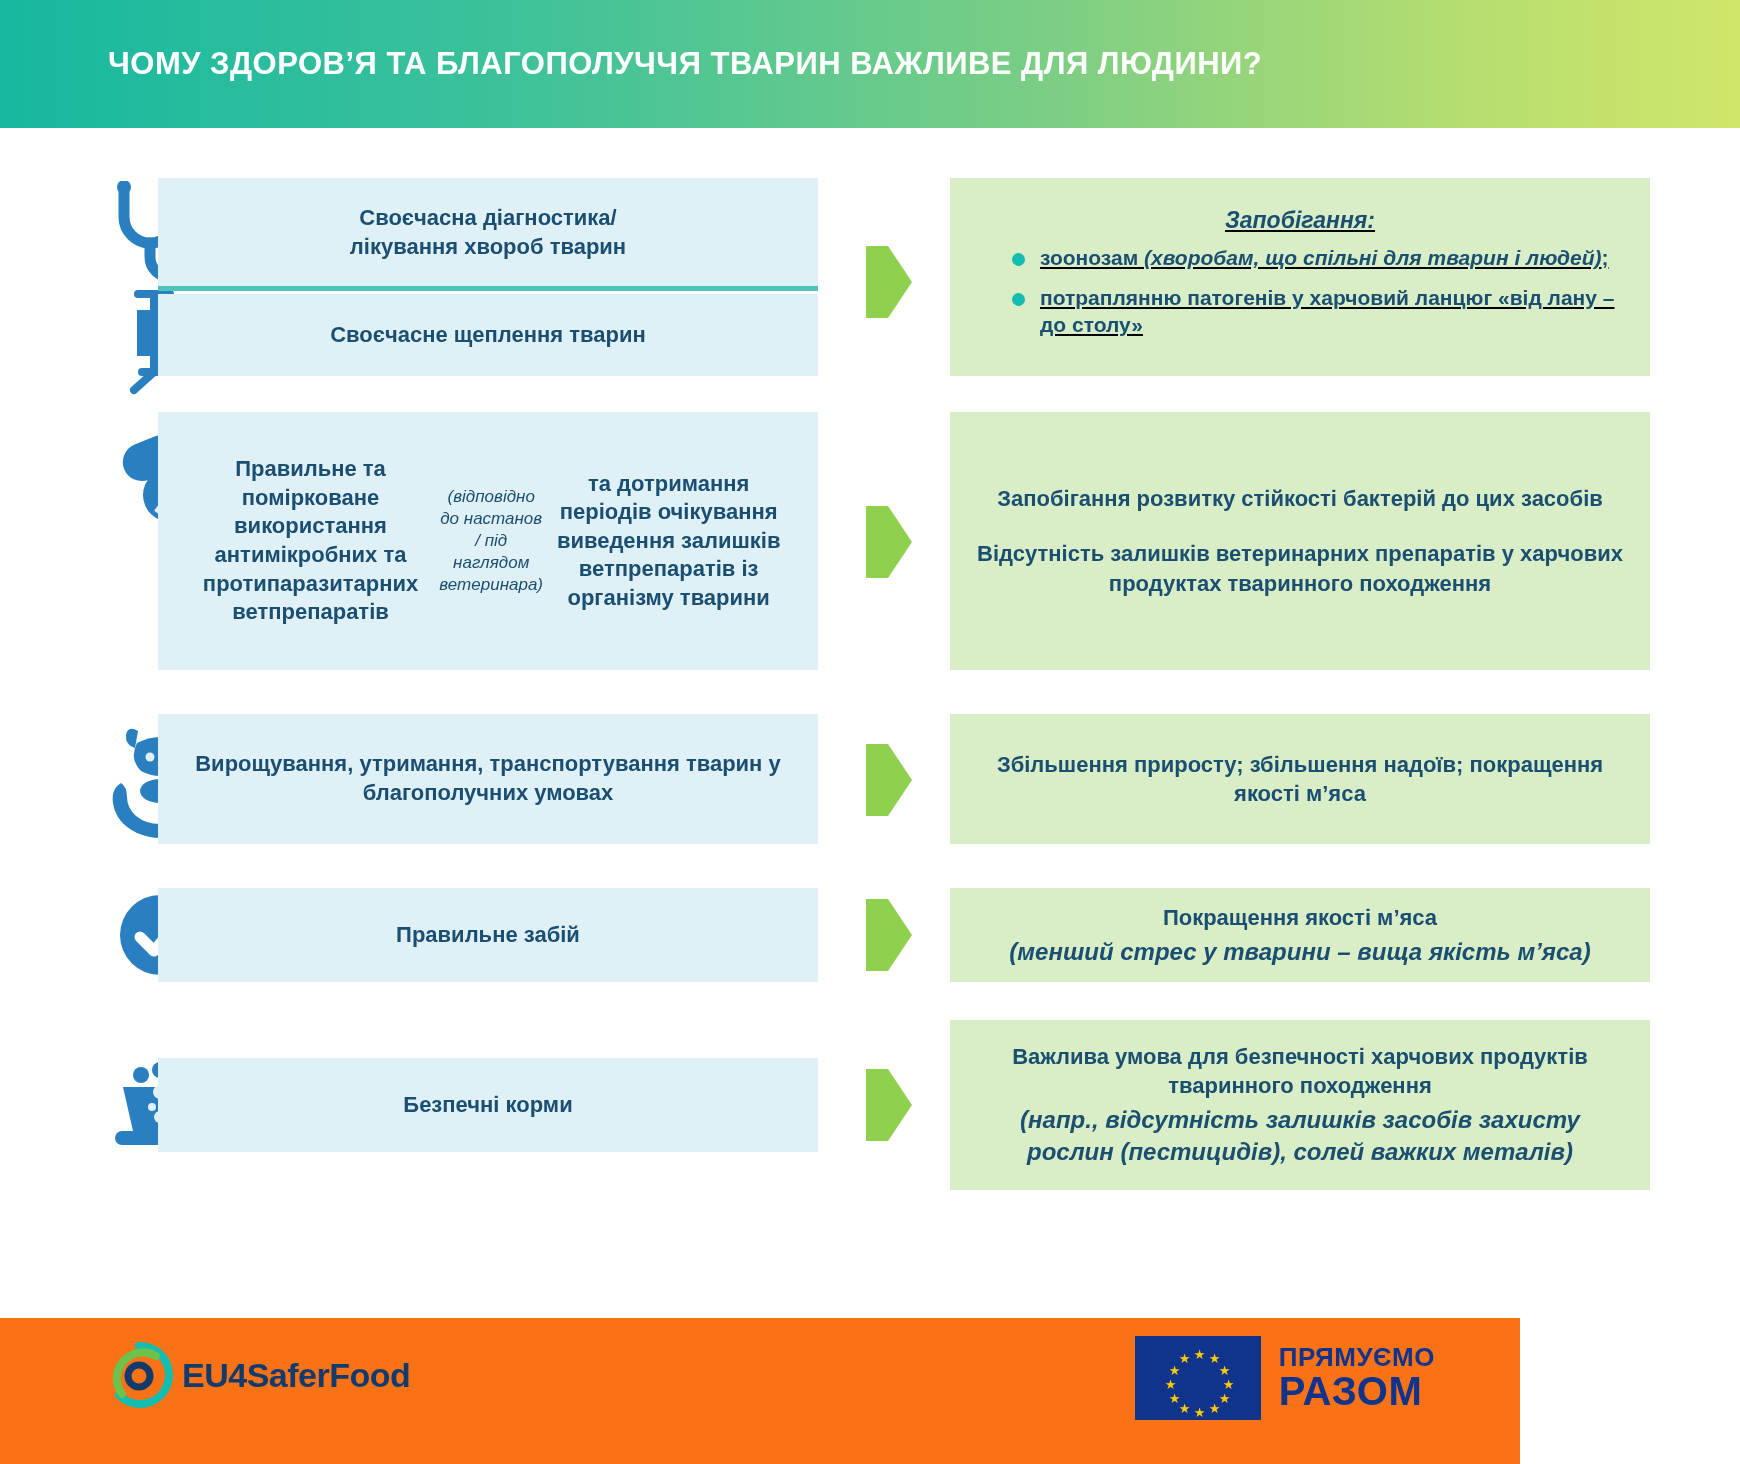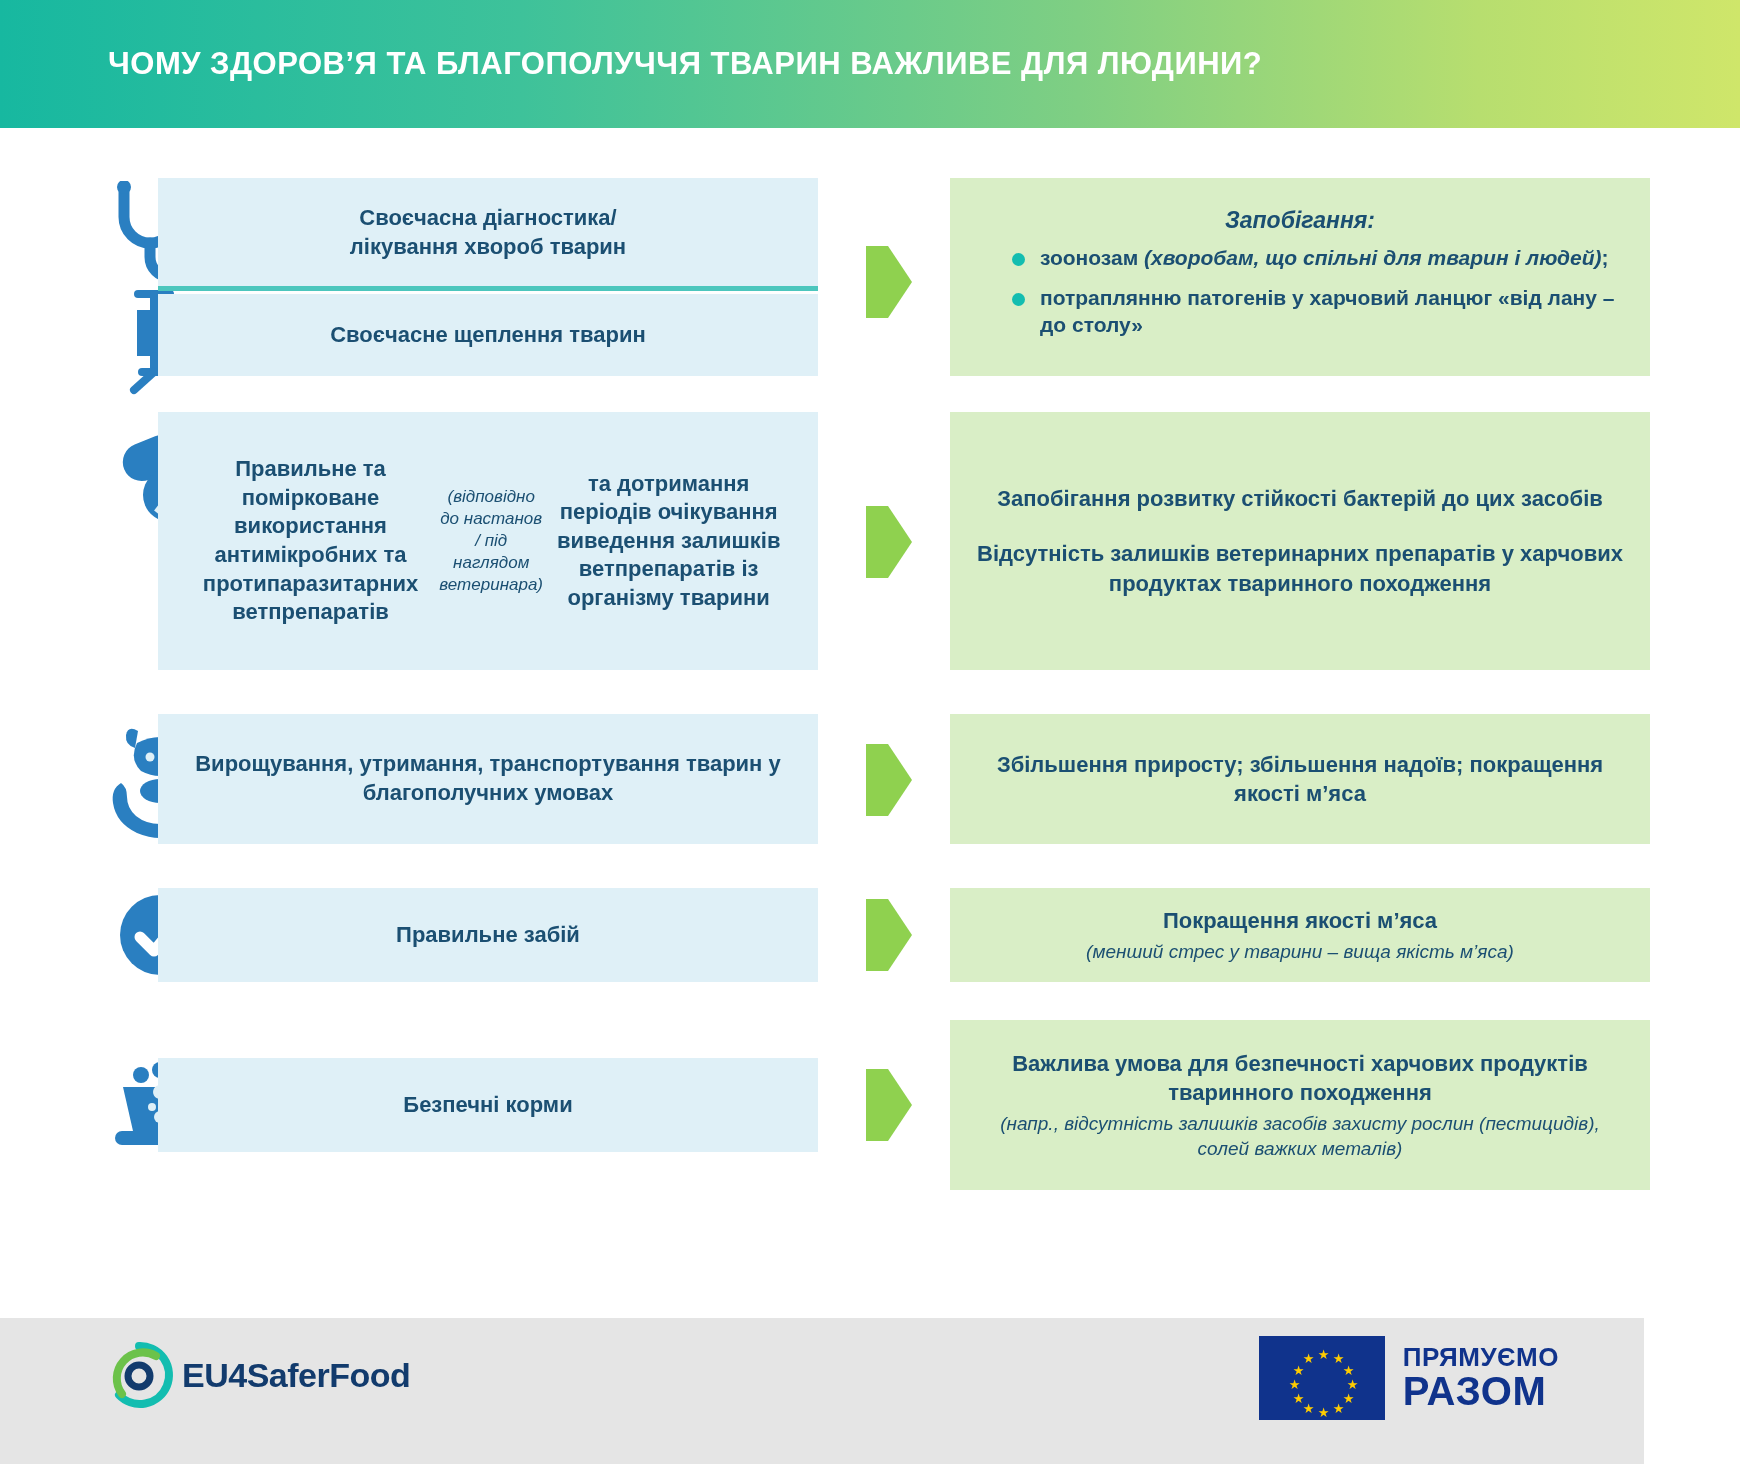--- a/index.html
+++ b/index.html
@@ -119,23 +119,23 @@
     padding: 14px 26px;
   }
   .right-text {
     color: #1b4f72;
     font-size: 22px;
     font-weight: bold;
     line-height: 1.32;
   }
   .right-note {
     color: #1b4f72;
-    font-size: 19px;
+    font-size: 24px;
     font-style: italic;
-    font-weight: normal;
+    font-weight: bold;
     line-height: 1.32;
     margin-top: 4px;
   }
   .right-head {
     color: #1b4f72;
     font-size: 23px;
     font-weight: bold;
     font-style: italic;
     margin-bottom: 10px;
   }
@@ -163,23 +163,23 @@
     border-radius: 50%;
     background: #13bdb0;
   }
   .bullets .it { font-style: italic; font-weight: bold; }
   .gap { height: 26px; }
 
   
   .footer {
     position: absolute;
     left: 0; top: 1318px;
-    width: 1644px;
+    width: 1520px;
     height: 146px;
-    background: #e5e5e5;
+    background: #f97316;
   }
   .logo-left {
     position: absolute;
     left: 100px; top: 18px;
     display: flex;
     align-items: center;
     gap: 4px;
   }
   .logo-left-text {
     font-size: 34px;
@@ -265,21 +265,21 @@
       <div class="left-box" style="top:126px; height:82px;">
         <div class="left-text">Своєчасне щеплення тварин</div>
       </div>
 
       <div class="arrow" style="top:78px;">
         <svg width="46" height="72" viewBox="0 0 46 72">
             <path d="M0 0 H22 L46 36 L22 72 H0 Z" fill="#8fd14f"></path>
           </svg>
       </div>
 
-      <div class="right-box" style="top:10px; height:198px;">
+      <div class="right-box" style="top:10px; height:198px;text-decoration:underline;">
         <div class="right-head">Запобігання:</div>
         <ul class="bullets">
           <li>
             <span>зоонозам </span><span class="it">(хворобам, що спільні для тварин і людей)</span><span>;</span>
           </li>
           <li>
             <span>потраплянню патогенів у харчовий ланцюг «від лану – до столу»</span>
           </li>
         </ul>
       </div>

